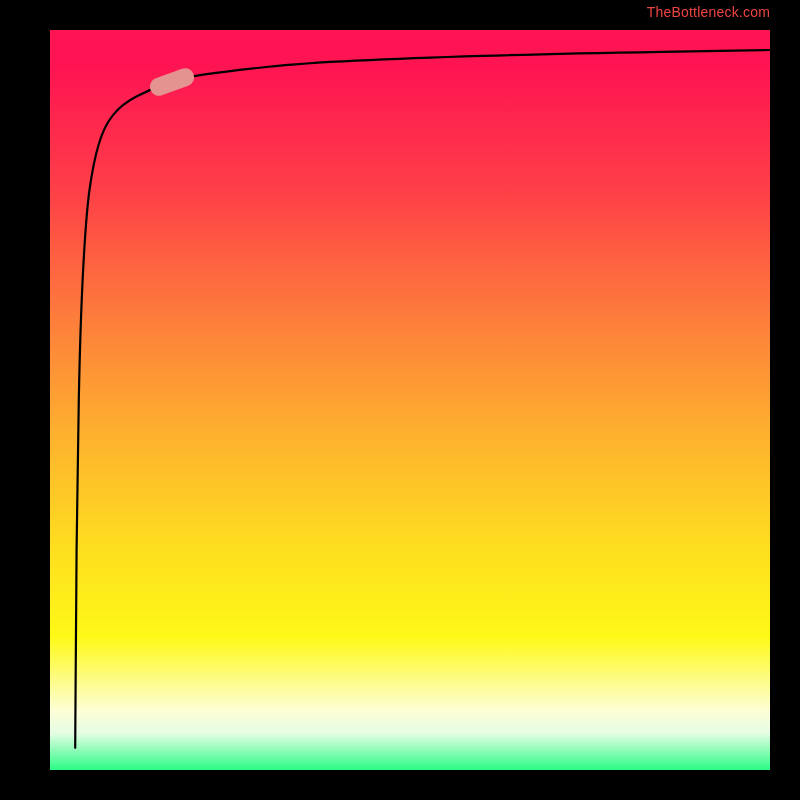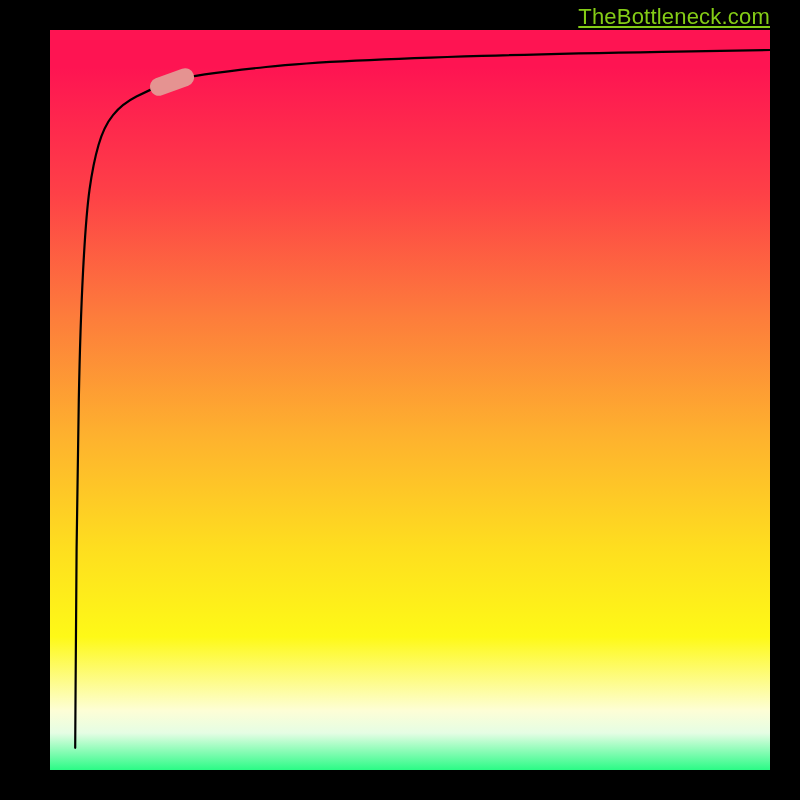--- a/index.html
+++ b/index.html
@@ -51,25 +51,24 @@
     width: 46px;
     height: 18px;
     background: #e59391;
     border-radius: 9px;
     transform-origin: center center;
   }
   .attribution {
     position: absolute;
     top: 4px;
     right: 30px;
-    color: #84cc16;
-    font-size: 22px;
+    color: #ef4444;
+    font-size: 14px;
     font-weight: 400;
     letter-spacing: 0.2px;
-    text-decoration: underline;
   }
 </style>
 </head>
 <body>
 
 <div class="frame">
 
   <div class="attribution">TheBottleneck.com</div>
 
   <div class="plot-area">

